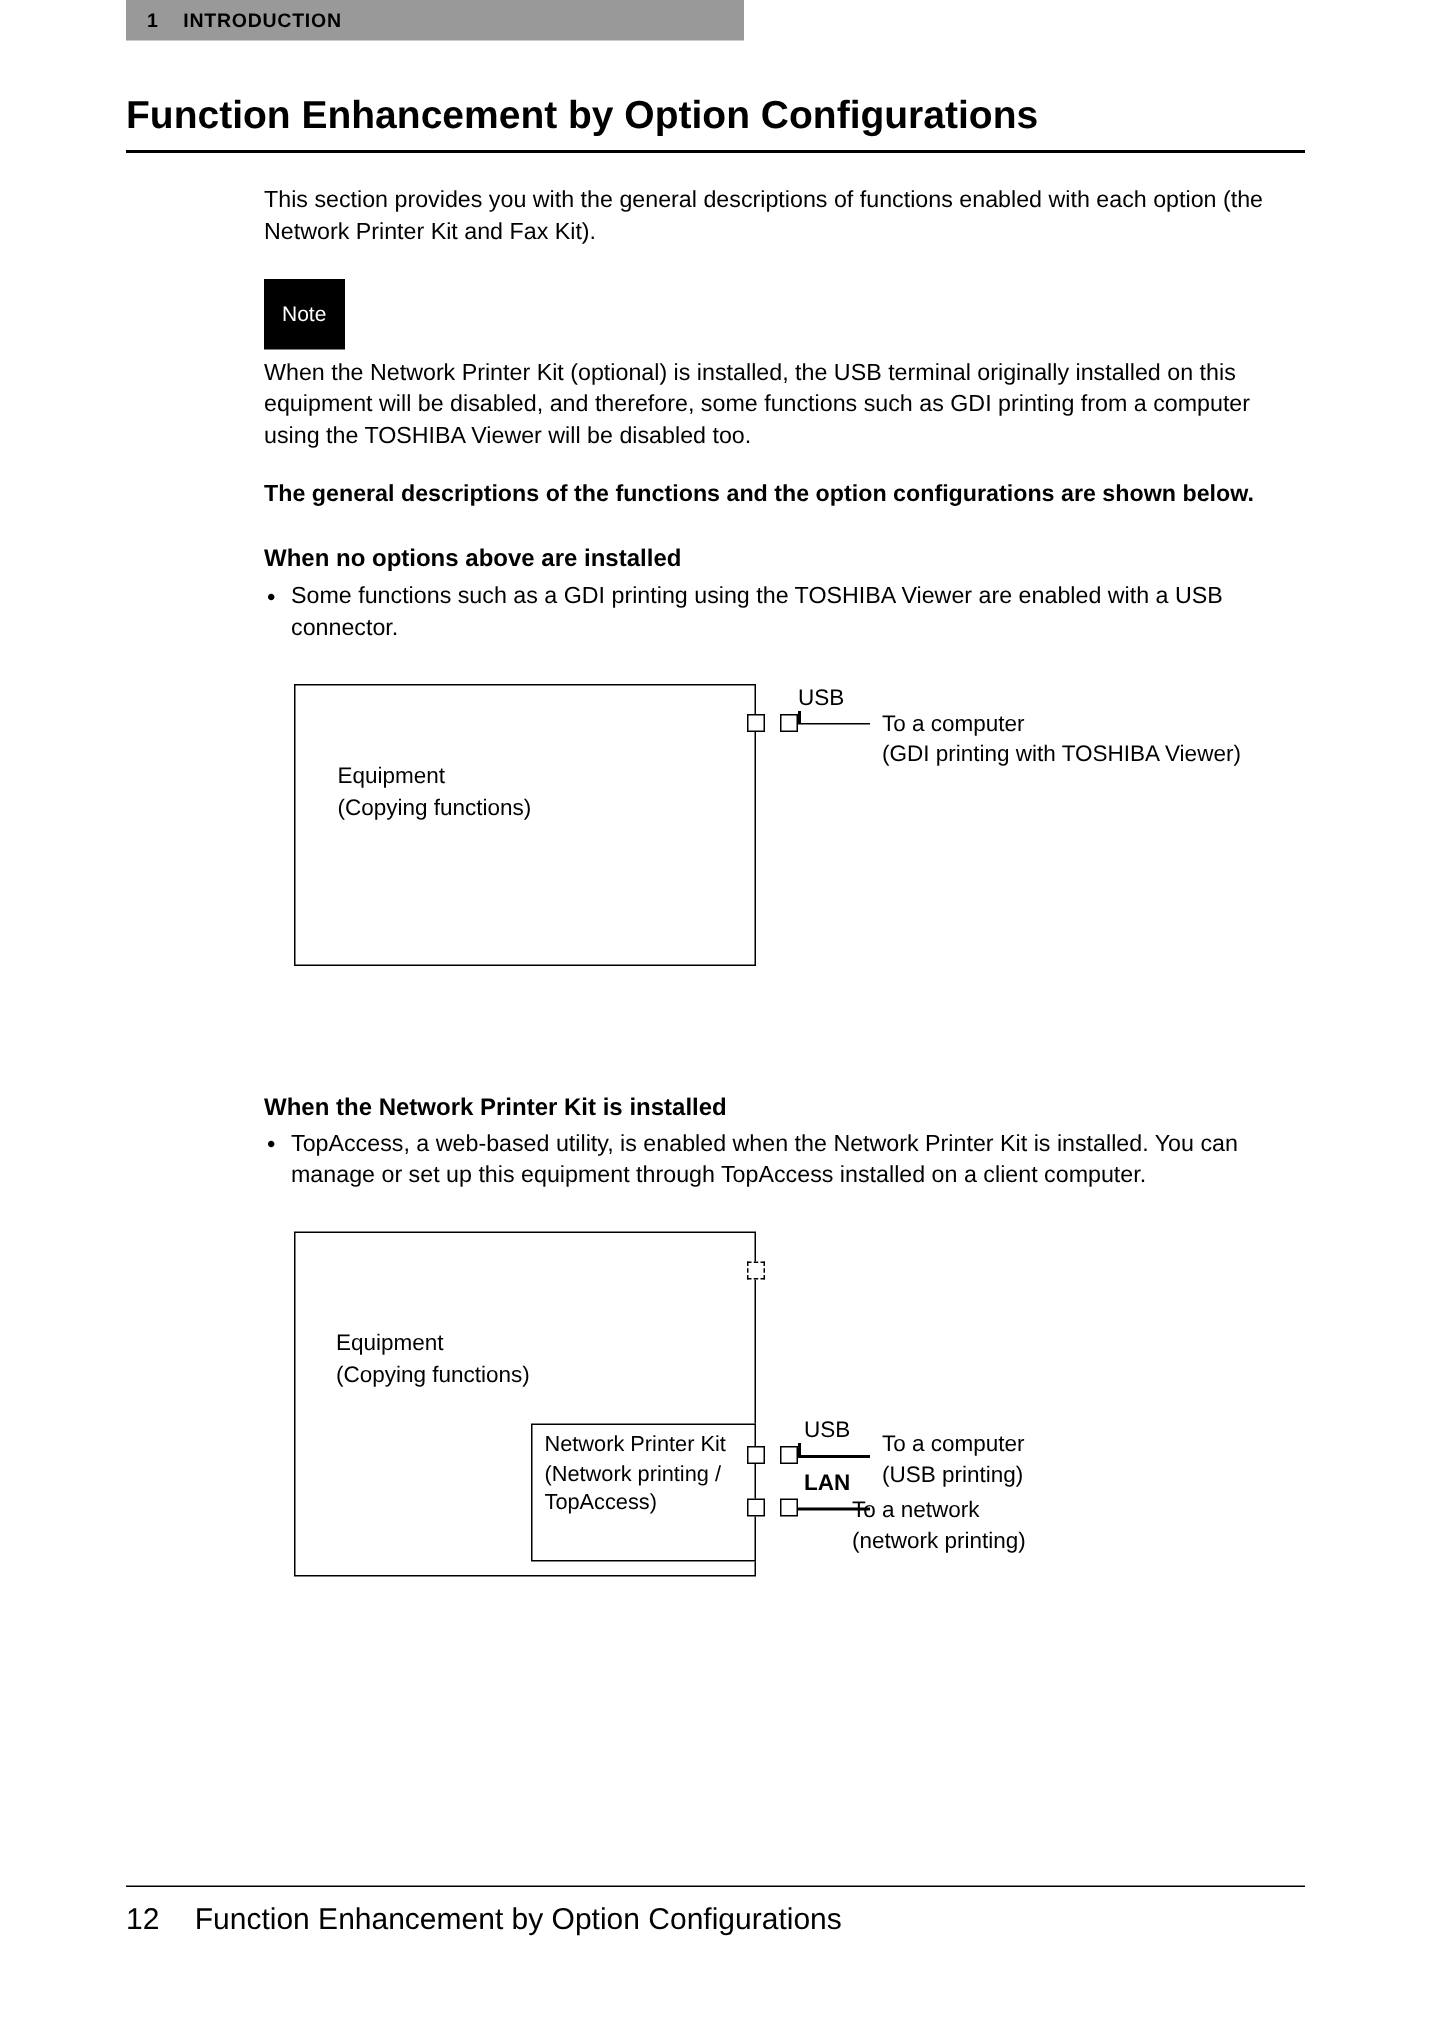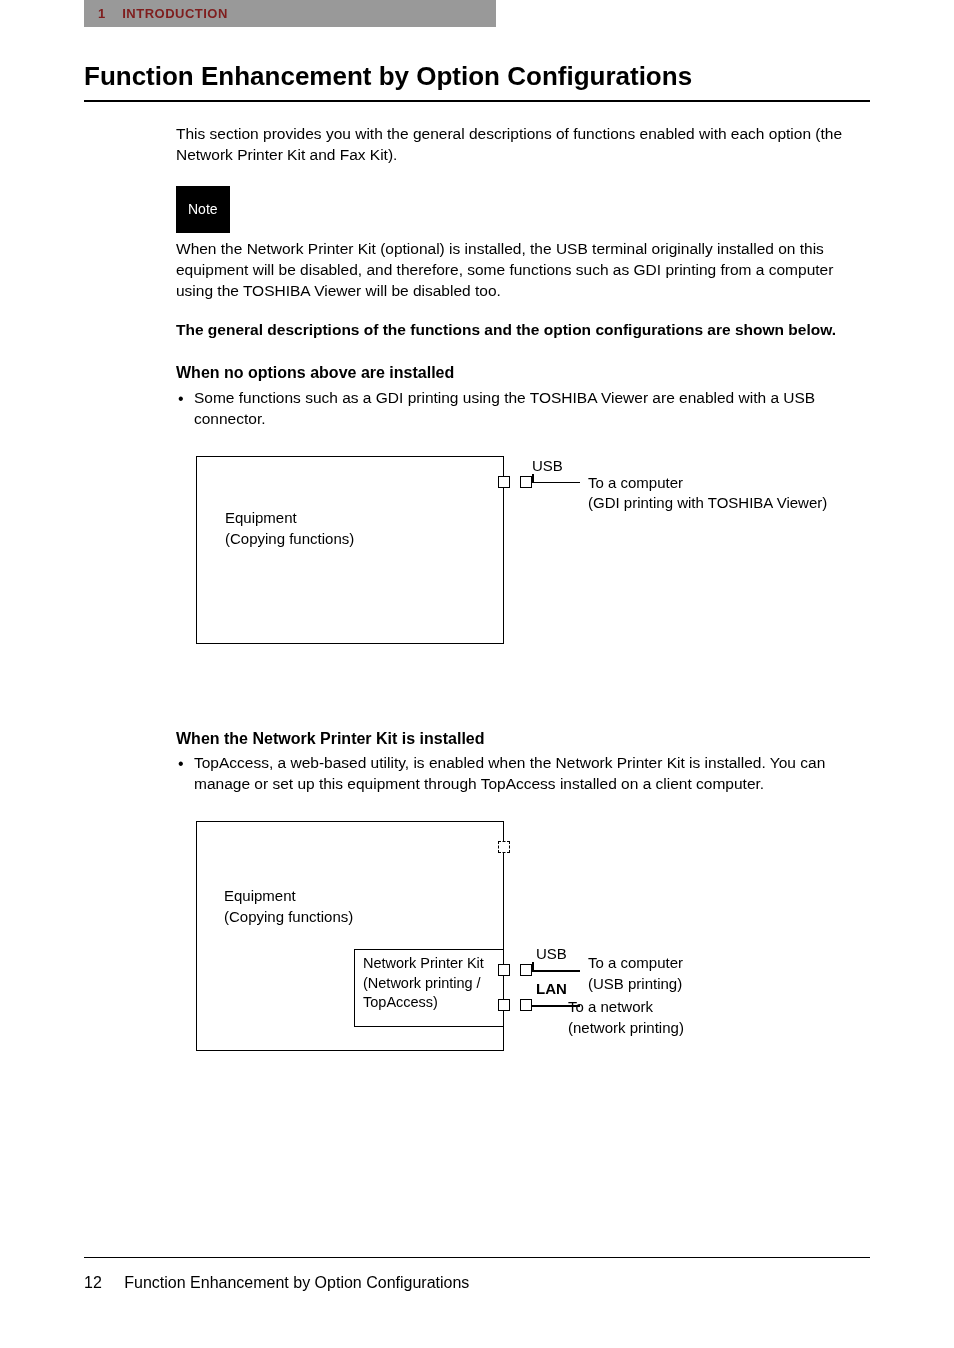--- a/index.html
+++ b/index.html
@@ -10,21 +10,21 @@
     body {
       font-family: Arial, Helvetica, sans-serif;
       background: #fff;
       width: 954px;
       height: 1348px;
       position: relative;
       color: #000;
     }
     .header-bar {
       background: #999;
-      color: #7f1d1d;
+      color: #000000;
       padding: 6px 14px;
       font-size: 13px;
       font-weight: bold;
       margin-left: 84px;
       margin-right: 458px;
       letter-spacing: 0.5px;
     }
     .content {
       padding: 0 84px;
     }
@@ -137,21 +137,21 @@
       left: 48px;
       top: 64px;
       font-size: 15px;
       line-height: 1.4;
     }
     .npk-box {
       position: absolute;
       left: 178px;
       top: 128px;
       width: 150px;
-      height: 78px;
+      height: 92px;
       border: 1.5px solid #000;
       background: #fff;
       padding: 4px 8px;
       font-size: 14.5px;
       line-height: 1.35;
     }
     .dash-port {
       position: absolute;
       width: 12px;
       height: 12px;
@@ -162,21 +162,21 @@
       position: absolute;
       bottom: 90px;
       left: 84px;
       right: 84px;
       border-top: 1px solid #000;
     }
     .footer {
       position: absolute;
       bottom: 56px;
       left: 84px;
-      font-size: 16px;
+      font-size: 20px;
     }
     .page-num {
       display: inline-block;
       margin-right: 18px;
     }
   </style>
 </head>
 <body>
 
 <div class="header-bar">

